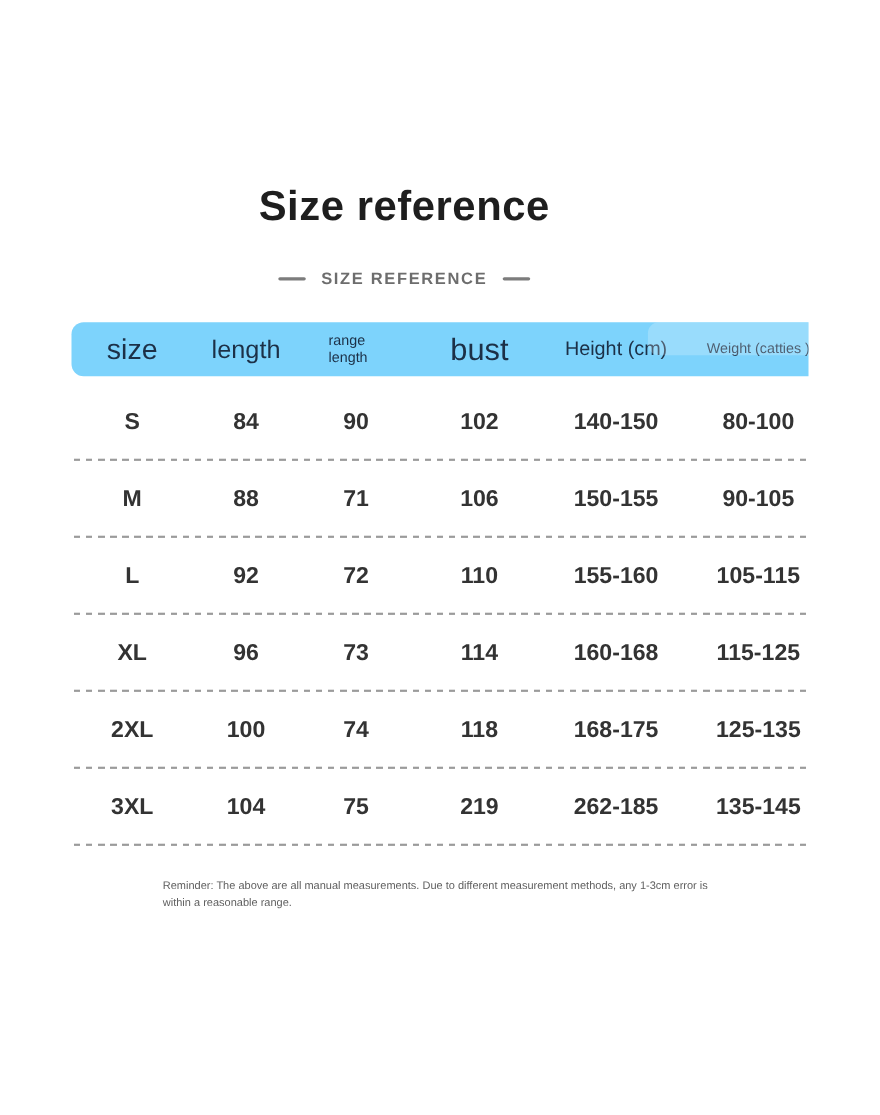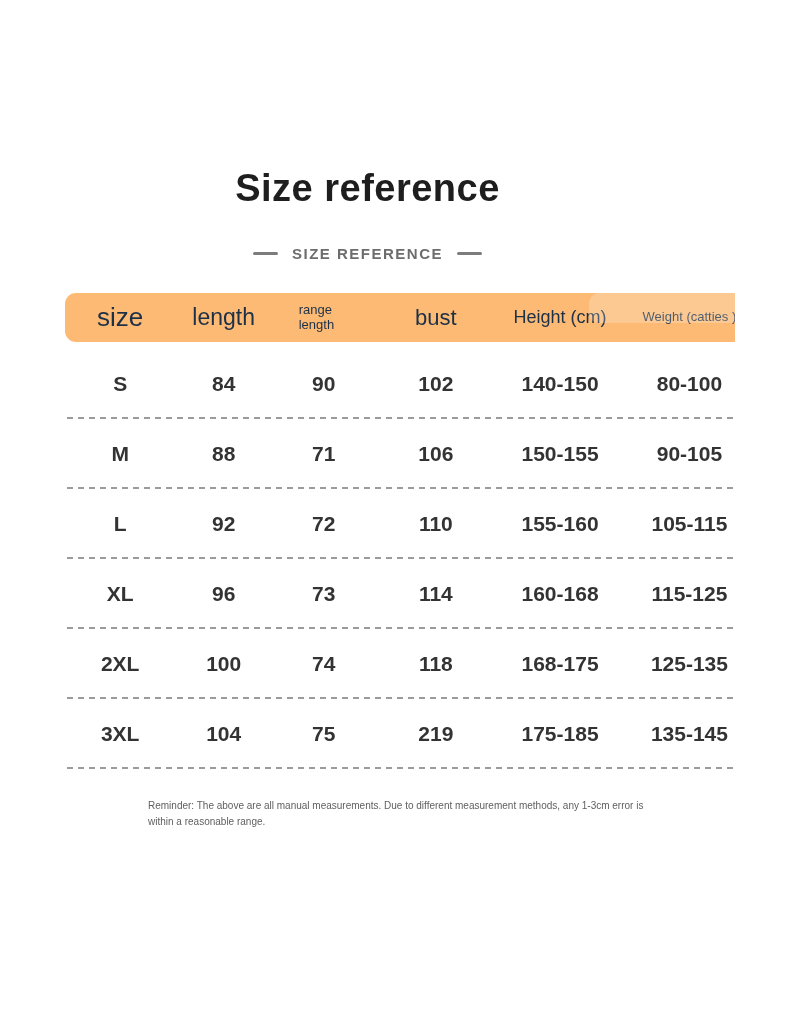--- a/index.html
+++ b/index.html
@@ -48,21 +48,21 @@
   }
   .size-table {
     position: absolute;
     left: 65px;
     top: 281px;
     width: 690px;
   }
   .thead {
     position: relative;
     height: 49px;
-    background: #fdba74;
+    background: #7dd3fc;
     border-radius: 11px;
     display: grid;
     grid-template-columns: 16% 14% 15% 17.5% 18.5% 19%;
     align-items: center;
     color: #1c3047;
     overflow: hidden;
   }
   .thead-sheen {
     position: absolute;
     right: 0;
@@ -71,21 +71,21 @@
     height: 62%;
     background: rgba(255,255,255,0.22);
     border-radius: 10px;
     pointer-events: none;
   }
   .th { text-align: center; }
   .th-size   { font-size: 26px; font-weight: 500; }
   .th-length { font-size: 23px; font-weight: 500; }
   .th-sleeve { font-size: 13px; line-height: 1.15; }
   .th-sleeve span { display: inline-block; max-width: 50px; text-align: left; }
-  .th-bust   { font-size: 22px; font-weight: 500; }
+  .th-bust   { font-size: 28px; font-weight: 500; }
   .th-height { font-size: 18px; font-weight: 500; }
   .th-weight { font-size: 13px; line-height: 1.15; }
   .th-weight span { display: inline-block; max-width: 95px; text-align: center; }
   .tbody { margin-top: 7px; }
   .trow {
     position: relative;
     height: 70px;
     display: grid;
     grid-template-columns: 16% 14% 15% 17.5% 18.5% 19%;
     align-items: center;
@@ -186,21 +186,21 @@
         <div class="td">118</div>
         <div class="td">168-175</div>
         <div class="td">125-135</div>
       </div>
 
       <div class="trow">
         <div class="td">3XL</div>
         <div class="td">104</div>
         <div class="td">75</div>
         <div class="td">219</div>
-        <div class="td">175-185</div>
+        <div class="td">262-185</div>
         <div class="td">135-145</div>
       </div>
 
     </div>
   </div>
 
   <p class="reminder">Reminder: The above are all manual measurements. Due to different measurement methods, any 1-3cm error is within a reasonable range.</p>
 
 </div>
 

